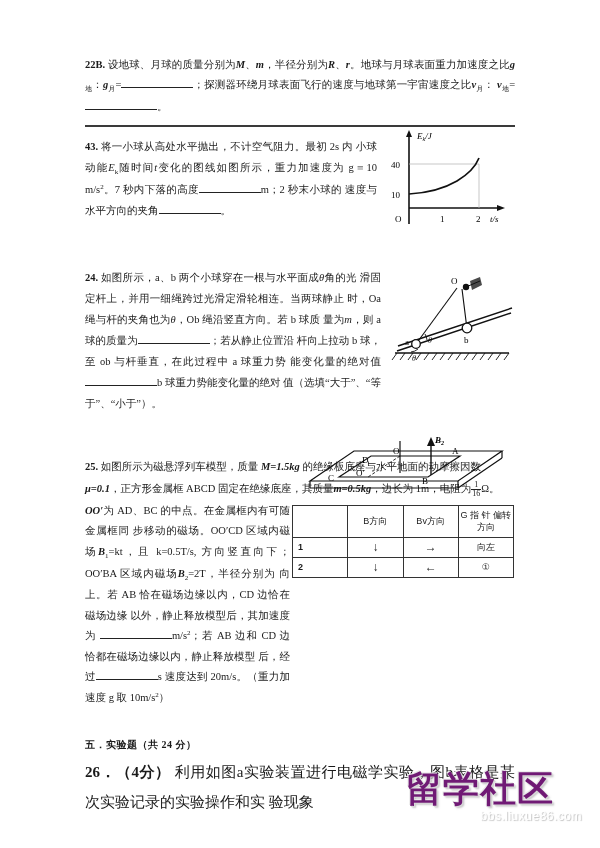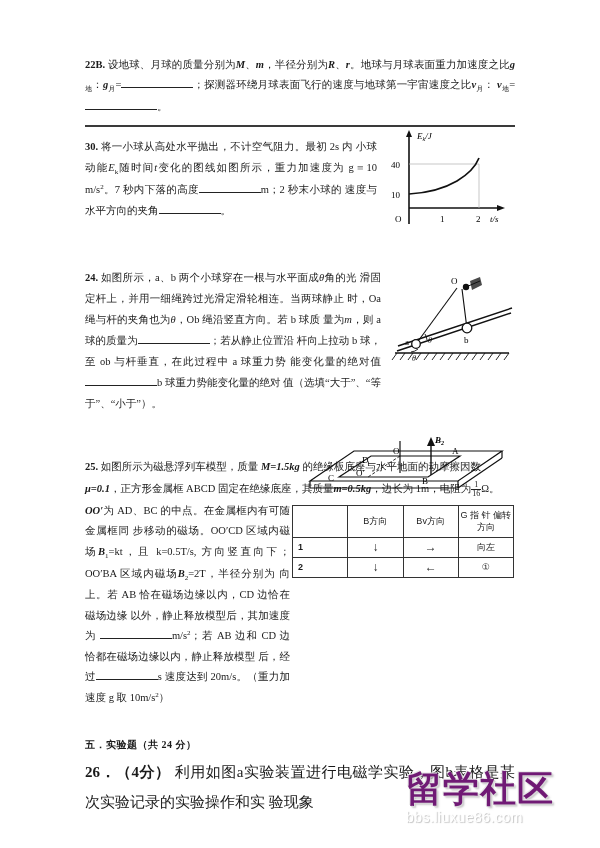--- a/index.html
+++ b/index.html
@@ -105,46 +105,47 @@
     font-weight:bold;
     color:#701a75;
     letter-spacing:1px;
     text-shadow:
        1px 1px 0 #d8d8d8, -1px -1px 0 #e8e8e8,
        2px 2px 2px rgba(150,150,150,.55);
     line-height:1.05;
   }
   .wm-sub {
     font-family:"Liberation Sans", sans-serif;
-    font-size:14px;
+    font-size:12px;
     color:#ffffff;
     text-shadow:1px 1px 1px rgba(160,160,160,.65);
     letter-spacing:0.5px;
     margin-top:1px;
+    text-align:right;
   }
   svg { overflow:visible; }
   text { font-family:"Liberation Serif", serif; }
 </style>
 </head>
 <body>
 
 <div class="page">
  <div class="content">
 
   <div class="q">
     <span class="qnum">22B.</span>
     <span>设地球、月球的质量分别为</span><span class="bi">M</span><span>、</span><span class="bi">m</span><span>，半径分别为</span><span class="bi">R</span><span>、</span><span class="bi">r</span><span>。地球与月球表面重力加速度之比</span><span class="bi">g</span><sub>地</sub><span>：</span><span class="bi">g</span><sub>月</sub><span>=</span><span class="blank long"></span><span>；探测器环绕月球表面飞行的速度与地球第一宇宙速度之比</span><span class="bi">v</span><sub>月</sub><span>：</span>
     <span class="bi">v</span><sub>地</sub><span>=</span><span class="blank long"></span><span>。</span>
   </div>
 
   <hr class="hr">
 
   <div class="q23wrap">
     <div class="q23text">
-      <span class="qnum">30.</span>
+      <span class="qnum">43.</span>
       <span>将一小球从高处水平抛出，不计空气阻力。最初 2s 内</span>
       <span>小球动能</span><span class="it">E</span><sub>k</sub><span>随时间</span><span class="it">t</span><span>变化的图线如图所示，重力加速度为</span>
       <span>g＝10 m/s</span><sup>2</sup><span>。7 秒内下落的高度</span><span class="blank"></span><span>m；2 秒末小球的</span>
       <span>速度与水平方向的夹角</span><span class="blank"></span><span>。</span>
     </div>
 
     <svg class="graph23" viewBox="0 0 128 108">
 
       <line x1="22" y1="98" x2="22" y2="8" stroke="#111" stroke-width="1.6"></line>
       <polygon points="22,4 19,11 25,11" fill="#111"></polygon>

